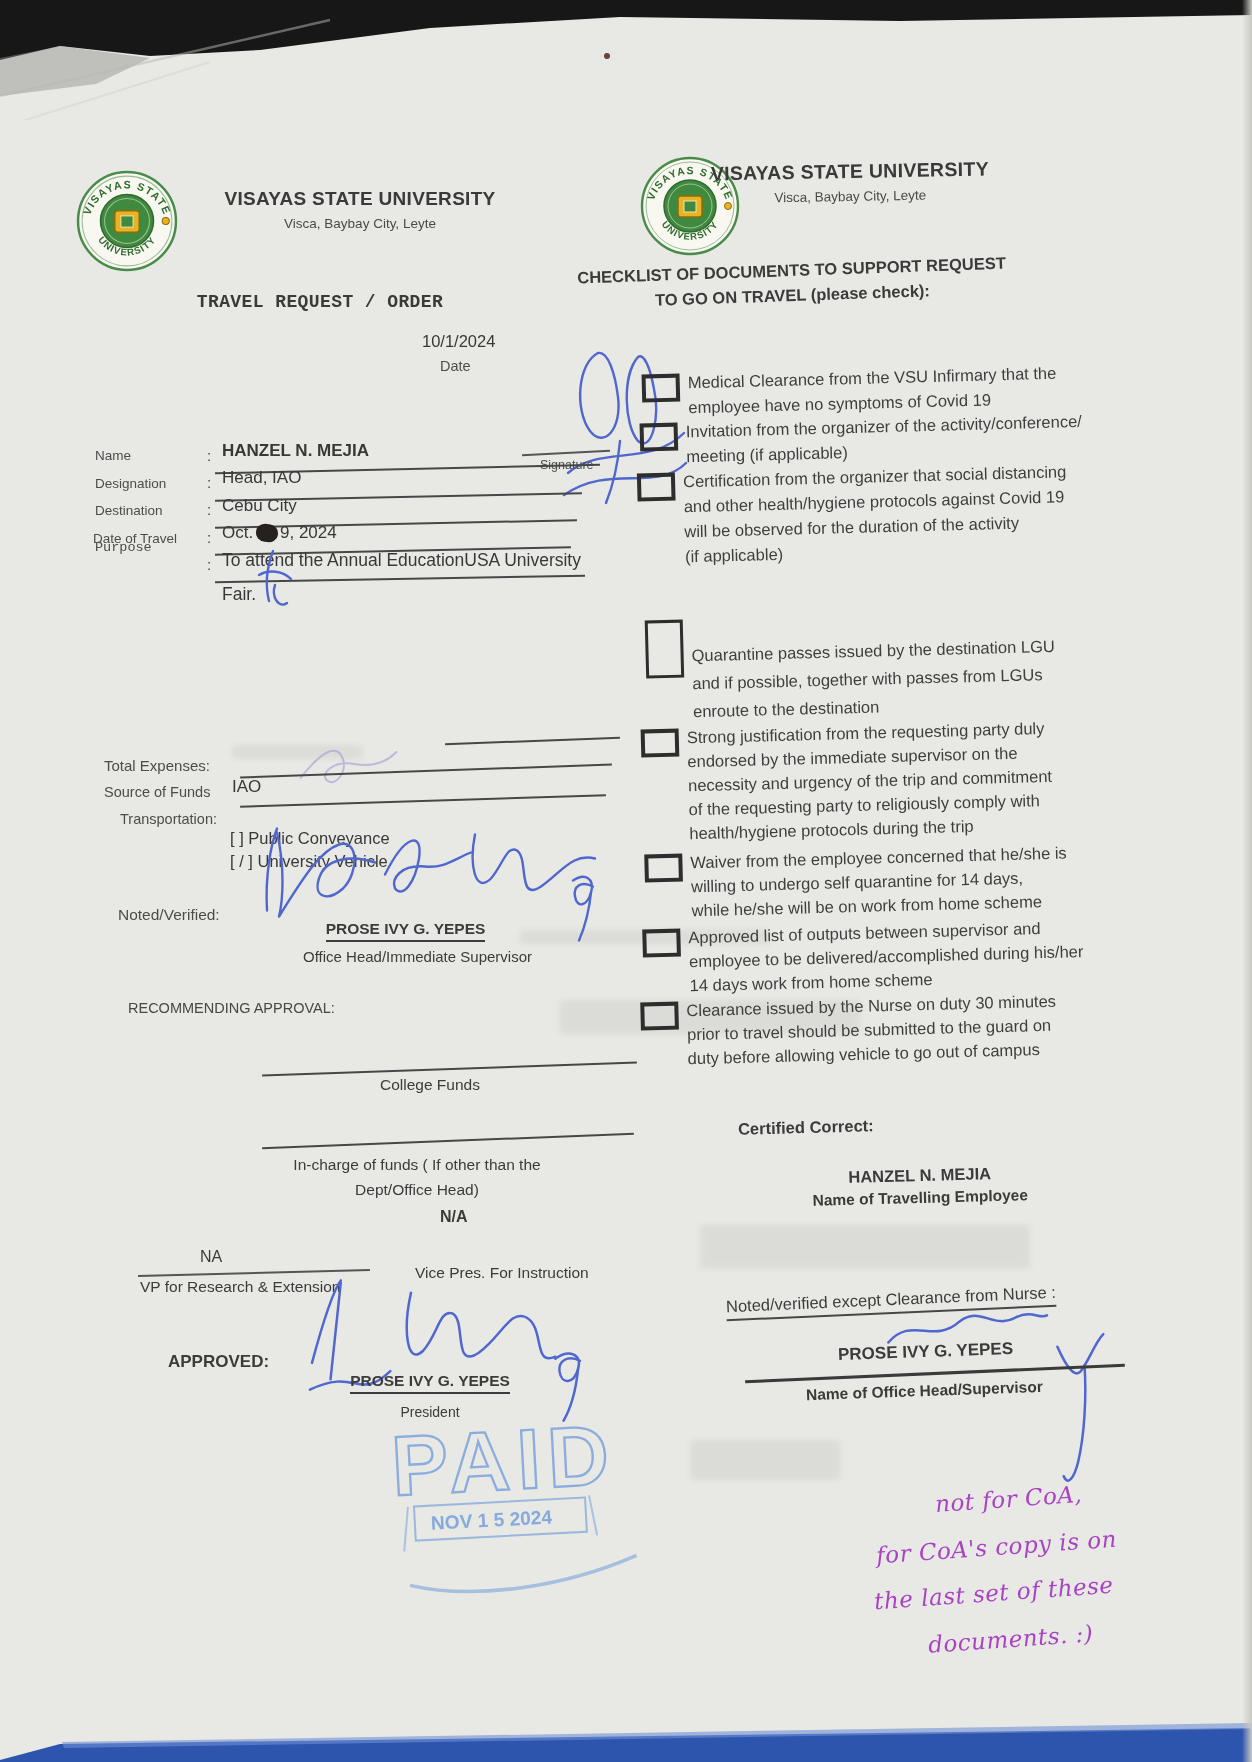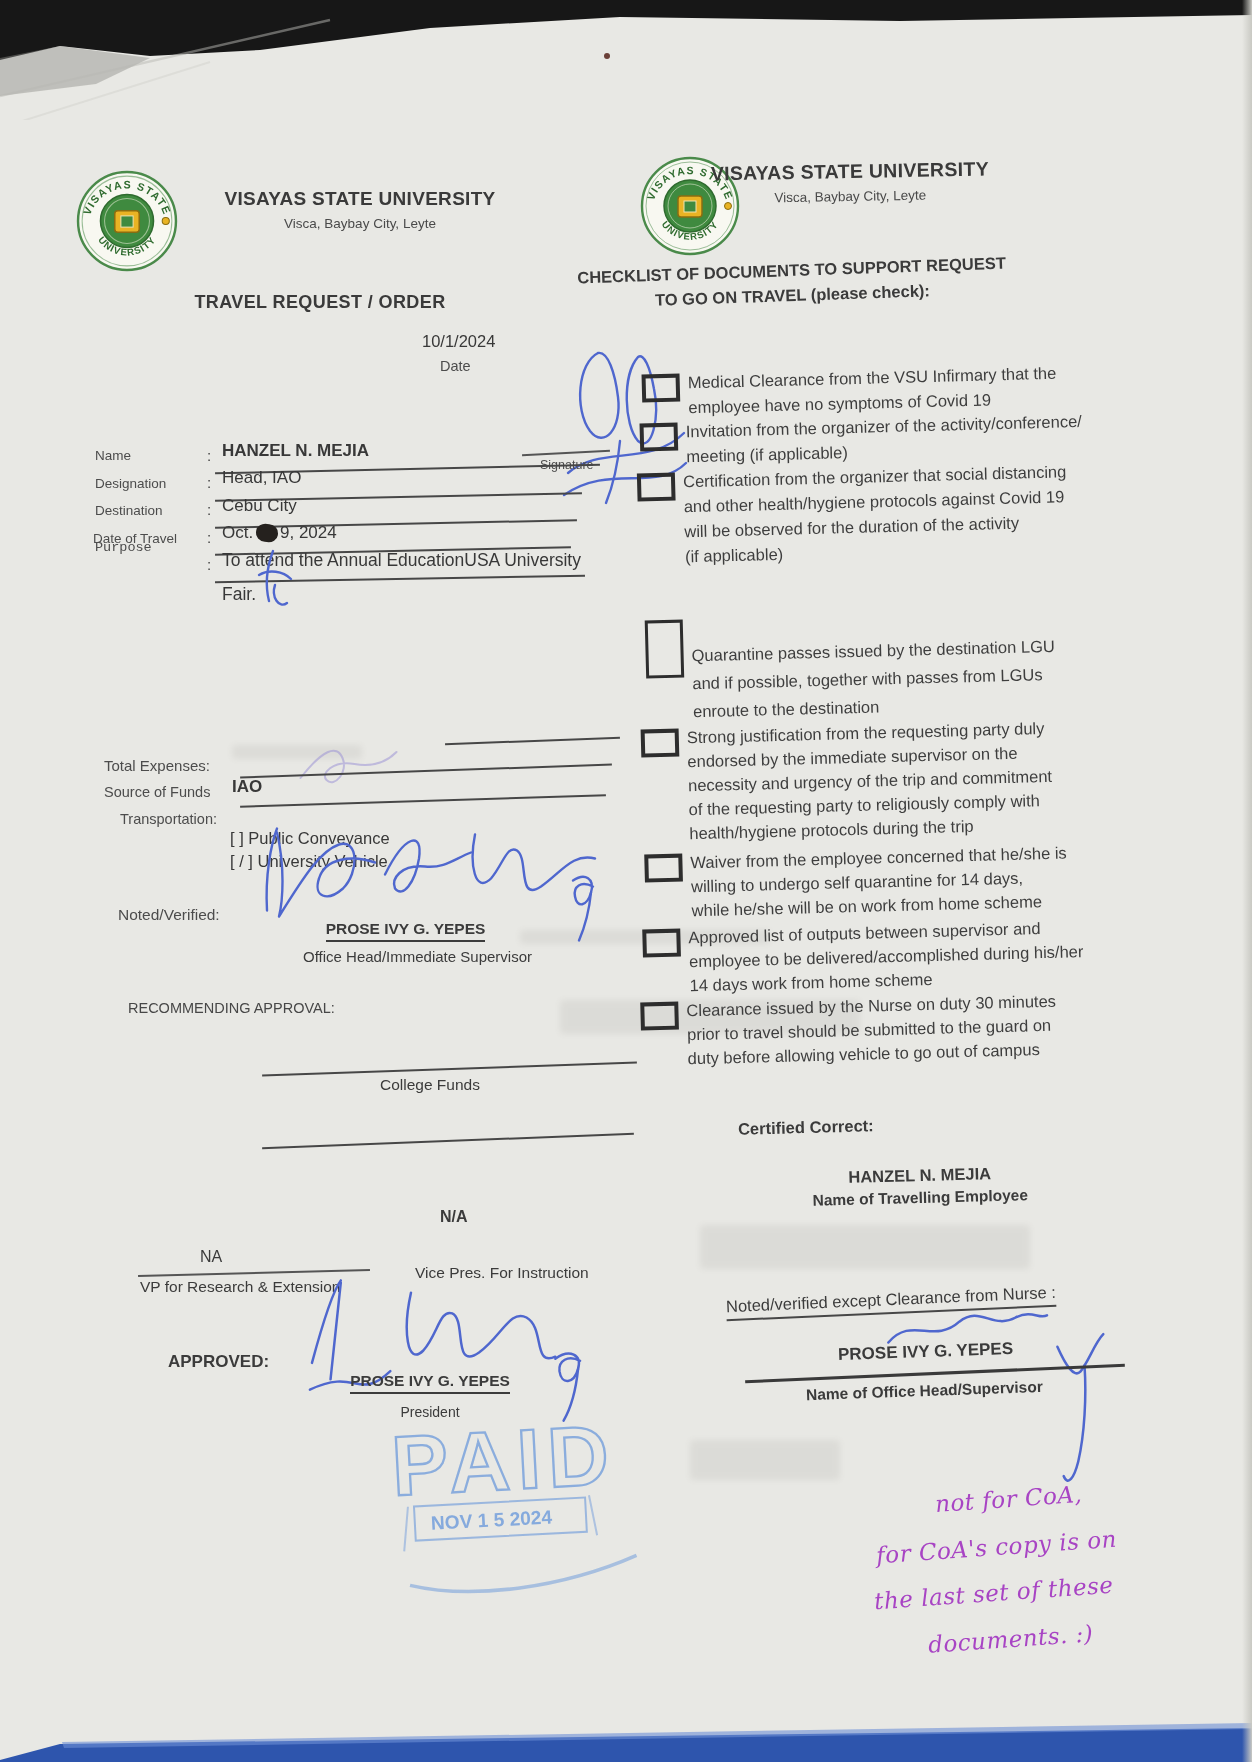--- a/index.html
+++ b/index.html
@@ -7,21 +7,21 @@
   .page{
     position:relative;width:1252px;height:1762px;
     background:linear-gradient(105deg,#ebebe7 0%,#f6f6f2 9%,#fbfbf8 45%,#f4f4ef 88%,#ececе8 100%);
     font-family:"Liberation Sans",sans-serif;color:#3b3b3b;
   }
   .abs{position:absolute;}
   .center{text-align:center;}
   .bold{font-weight:bold;}
   .uni-name{font-size:19px;font-weight:bold;letter-spacing:.3px;color:#3a3a3a;}
   .uni-addr{font-size:13.5px;color:#4a4a4a;margin-top:6px;}
-  .form-title{font-size:18px;font-weight:bold;color:#3a3a3a;letter-spacing:.4px;}
+  .form-title{font-size:18px;font-weight:bold;color:#3a3a3a;letter-spacing:.4px;font-family:Liberation Mono, monospace;}
   .lbl{font-size:13.5px;color:#4c4c4c;}
   .val{font-size:17px;font-weight:500;color:#383838;}
   .colon{font-size:15px;color:#444;}
   .uline{border-bottom:2.5px solid #474747;height:0;}
   .thin{border-bottom:2px solid #555;}
   .chk-item{display:flex;gap:8px;transform:rotate(-1.5deg);}
   .cb{flex:0 0 auto;width:30px;height:20px;border:4px solid #2d2d2d;margin-top:3px;background:transparent;}
   .cb.big{width:32px;height:52px;border:3.5px solid #2d2d2d;margin-top:0;}
   .chk-text{font-size:16.5px;line-height:25px;color:#3e3e3e;white-space:pre-line;}
   .lh24 .chk-text{line-height:24px;}
@@ -132,21 +132,21 @@
   </svg>
 
   <div class="abs uline" style="left:445px;top:740px;width:175px;transform:rotate(-2.2deg);"></div>
   <svg class="abs sig faint" style="left:290px;top:730px;" width="115" height="70" viewBox="0 0 110 70">
     <path d="M8,48 C30,20 44,14 50,28 C56,42 42,58 34,50 C28,44 40,30 62,34 C84,38 96,30 104,22"></path>
   </svg>
   <div class="abs lbl" style="left:104px;top:757px;font-size:15px;">Total Expenses:</div>
   <div class="abs uline" style="left:240px;top:770px;width:372px;transform:rotate(-2deg);"></div>
 
   <div class="abs lbl" style="left:104px;top:784px;font-size:14.5px;">Source of Funds</div>
-  <div class="abs val" style="left:232px;top:777px;font-weight:bold;">IAO</div>
+  <div class="abs val" style="left:232px;top:777px;font-weight:normal;">IAO</div>
   <div class="abs uline" style="left:240px;top:800px;width:366px;transform:rotate(-1.8deg);"></div>
 
   <div class="abs lbl" style="left:120px;top:811px;font-size:14.5px;">Transportation:</div>
   <div class="abs val" style="left:230px;top:804px;font-size:16.5px;margin-top:48px;">[ / ] University Vehicle</div>
   <div class="abs val" style="left:230px;top:829px;font-size:16.5px;">[ ] Public Conveyance</div>
 
   <svg class="abs sig" style="left:255px;top:812px;" width="350" height="135" viewBox="0 0 350 130">
     <path d="M12,96 C10,60 16,30 22,14"></path>
     <path d="M22,18 C30,52 28,86 24,102 C50,60 66,36 84,30 C104,24 104,58 88,74 C72,88 58,82 64,64 C70,44 96,40 120,48"></path>
     <path d="M130,60 C150,20 168,16 164,44 C160,68 148,84 140,74 C136,64 146,50 170,52 C190,54 200,44 216,38"></path>
@@ -159,20 +159,24 @@
     <span class="name-underline bold" style="font-size:15.5px;">PROSE IVY G. YEPES</span>
   </div>
   <div class="abs center" style="left:300px;top:948px;width:235px;font-size:15px;">Office Head/Immediate Supervisor</div>
 
   <div class="abs" style="left:128px;top:1000px;font-size:14.5px;color:#474747;">RECOMMENDING APPROVAL:</div>
 
   <div class="abs uline" style="left:262px;top:1068px;width:375px;transform:rotate(-2deg);"></div>
   <div class="abs" style="left:380px;top:1076px;font-size:15.5px;">College Funds</div>
 
   <div class="abs uline" style="left:262px;top:1140px;width:372px;transform:rotate(-2.2deg);"></div>
+  <div class="abs center" style="left:262px;top:1152px;width:310px;font-size:15.5px;line-height:25px;">
+    <div>In-charge of  funds ( If other than the</div>
+    <div>Dept/Office Head)</div>
+  </div>
 
   <div class="abs" style="left:200px;top:1248px;font-size:16px;">NA</div>
   <div class="abs thin" style="left:138px;top:1272px;width:232px;transform:rotate(-1.5deg);"></div>
   <div class="abs" style="left:140px;top:1278px;font-size:15.5px;">VP for Research &amp; Extension</div>
 
   <div class="abs bold" style="left:440px;top:1208px;font-size:16px;">N/A</div>
   <div class="abs" style="left:415px;top:1264px;font-size:15.5px;">Vice Pres. For Instruction</div>
 
   <svg class="abs sig" style="left:295px;top:1268px;" width="300" height="165" viewBox="0 0 290 160">
     <path d="M16,92 C30,40 38,20 44,12"></path>

